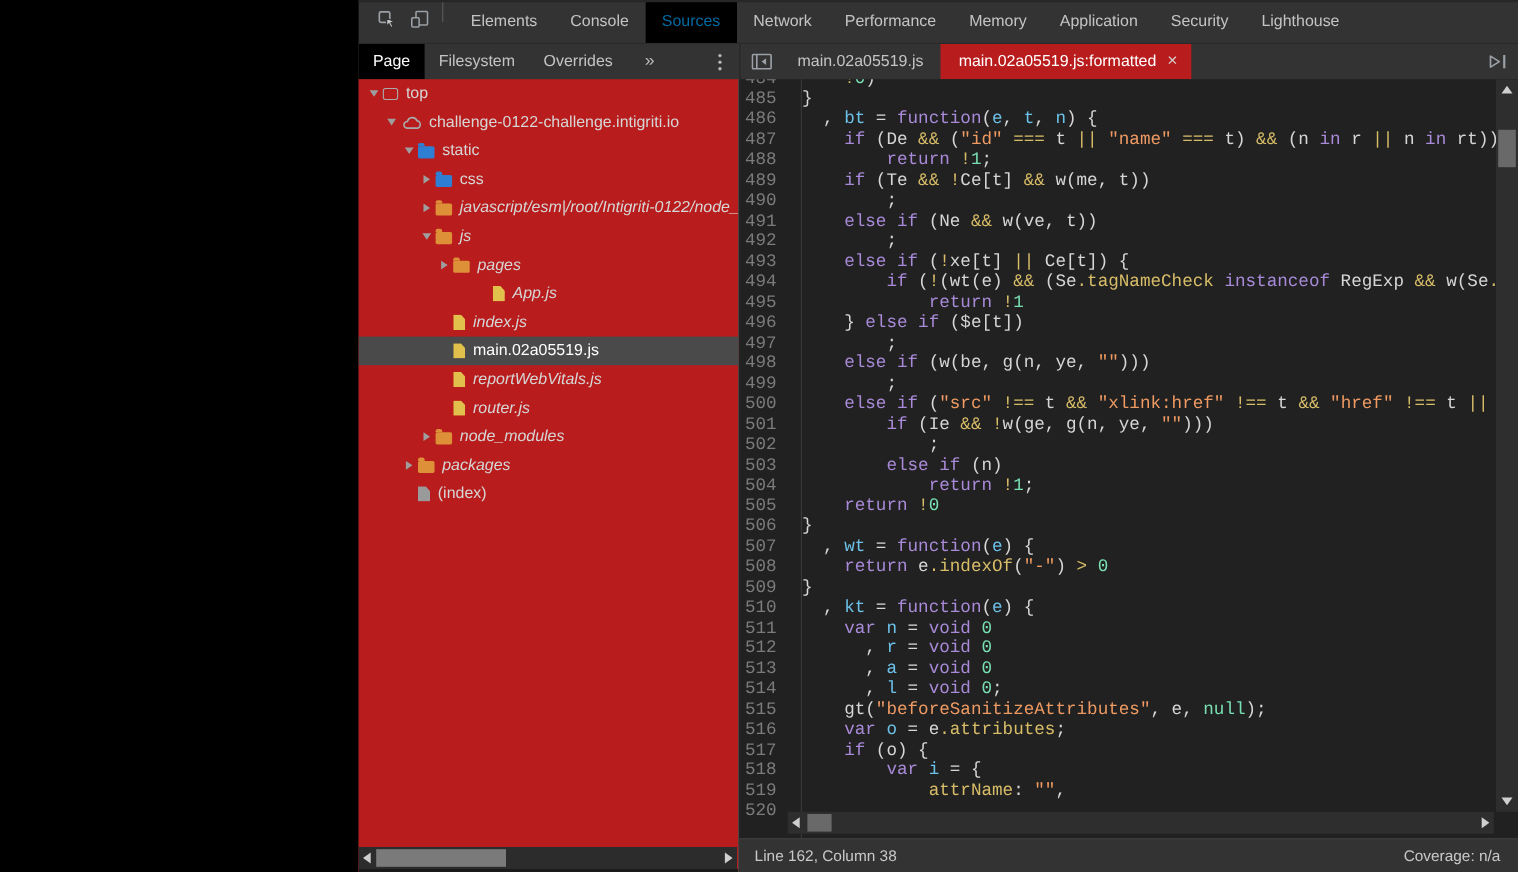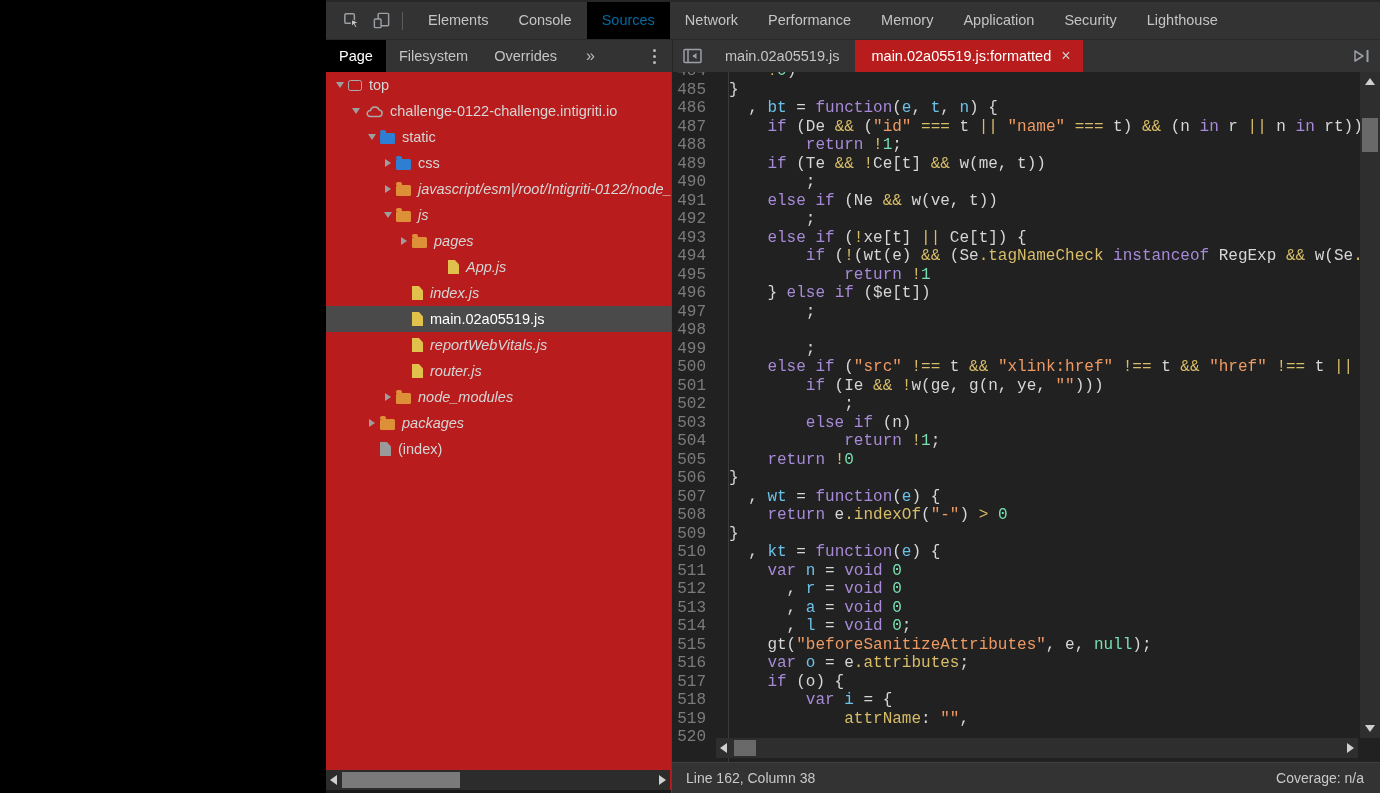--- a/index.html
+++ b/index.html
@@ -17,21 +17,21 @@
   .parse-btn { position:absolute; left:15px; top:708px; width:294px; height:67px;
     background:#08806c; border:1px dotted rgba(215,255,246,.55); border-radius:9px;
     color:#fff; font-size:26px; font-weight:bold; font-family:"Liberation Sans",sans-serif; cursor:pointer; }
 
   
   .devtools { position:absolute; left:326px; top:0; width:1054px; height:793px; background:#333; }
 
   
   .main-toolbar { position:absolute; left:0; top:0; width:100%; height:40px;
     border-top:2px solid #272727; border-bottom:1px solid #2a2a2a;
-    display:flex; align-items:center; padding-left:10px; }
+    display:flex; align-items:flex-start; padding-left:10px; }
   .tb-icon { display:inline-flex; align-items:center; justify-content:center; width:30px; height:30px; }
   .tb-sep { width:1px; height:18px; background:#5a5a5a; margin:0 10px 0 6px; }
   .main-tabs { display:flex; height:37px; }
   .main-tab { padding:0 15px; line-height:37px; font-size:14.5px; color:#c4c4c4; white-space:nowrap; }
   .main-tab.active { background:#000; color:#0369a1; }
 
   
   .row2 { position:absolute; left:0; top:40px; width:100%; height:32px; display:flex; background:#333; }
   .sidebar-tabs-wrap { width:346px; display:flex; align-items:center; }
   .sidebar-tabs { display:flex; height:32px; }
@@ -362,20 +362,21 @@
           <div class="line">
             <span class="ln">496</span>
             <span class="src"><span class="tk-p">    } </span><span class="tk-k">else</span><span class="tk-p"> </span><span class="tk-k">if</span><span class="tk-p"> ($e[t])</span></span>
           </div>
           <div class="line">
             <span class="ln">497</span>
             <span class="src"><span class="tk-p">        ;</span></span>
           </div>
           <div class="line">
             <span class="ln">498</span>
+            <span class="src"><span class="tk-p">    </span><span class="tk-k">else</span><span class="tk-p"> </span><span class="tk-k">if</span><span class="tk-p"> (w(be, g(n, ye, </span><span class="tk-s">""</span><span class="tk-p">)))</span></span>
           </div>
           <div class="line">
             <span class="ln">499</span>
             <span class="src"><span class="tk-p">        ;</span></span>
           </div>
           <div class="line">
             <span class="ln">500</span>
             <span class="src"><span class="tk-p">    </span><span class="tk-k">else</span><span class="tk-p"> </span><span class="tk-k">if</span><span class="tk-p"> (</span><span class="tk-s">"src"</span><span class="tk-p"> </span><span class="tk-o">!==</span><span class="tk-p"> t </span><span class="tk-o">&amp;&amp;</span><span class="tk-p"> </span><span class="tk-s">"xlink:href"</span><span class="tk-p"> </span><span class="tk-o">!==</span><span class="tk-p"> t </span><span class="tk-o">&amp;&amp;</span><span class="tk-p"> </span><span class="tk-s">"href"</span><span class="tk-p"> </span><span class="tk-o">!==</span><span class="tk-p"> t </span><span class="tk-o">||</span><span class="tk-p"> </span><span class="tk-s">"script"</span><span class="tk-p"> </span></span>
           </div>
           <div class="line">

